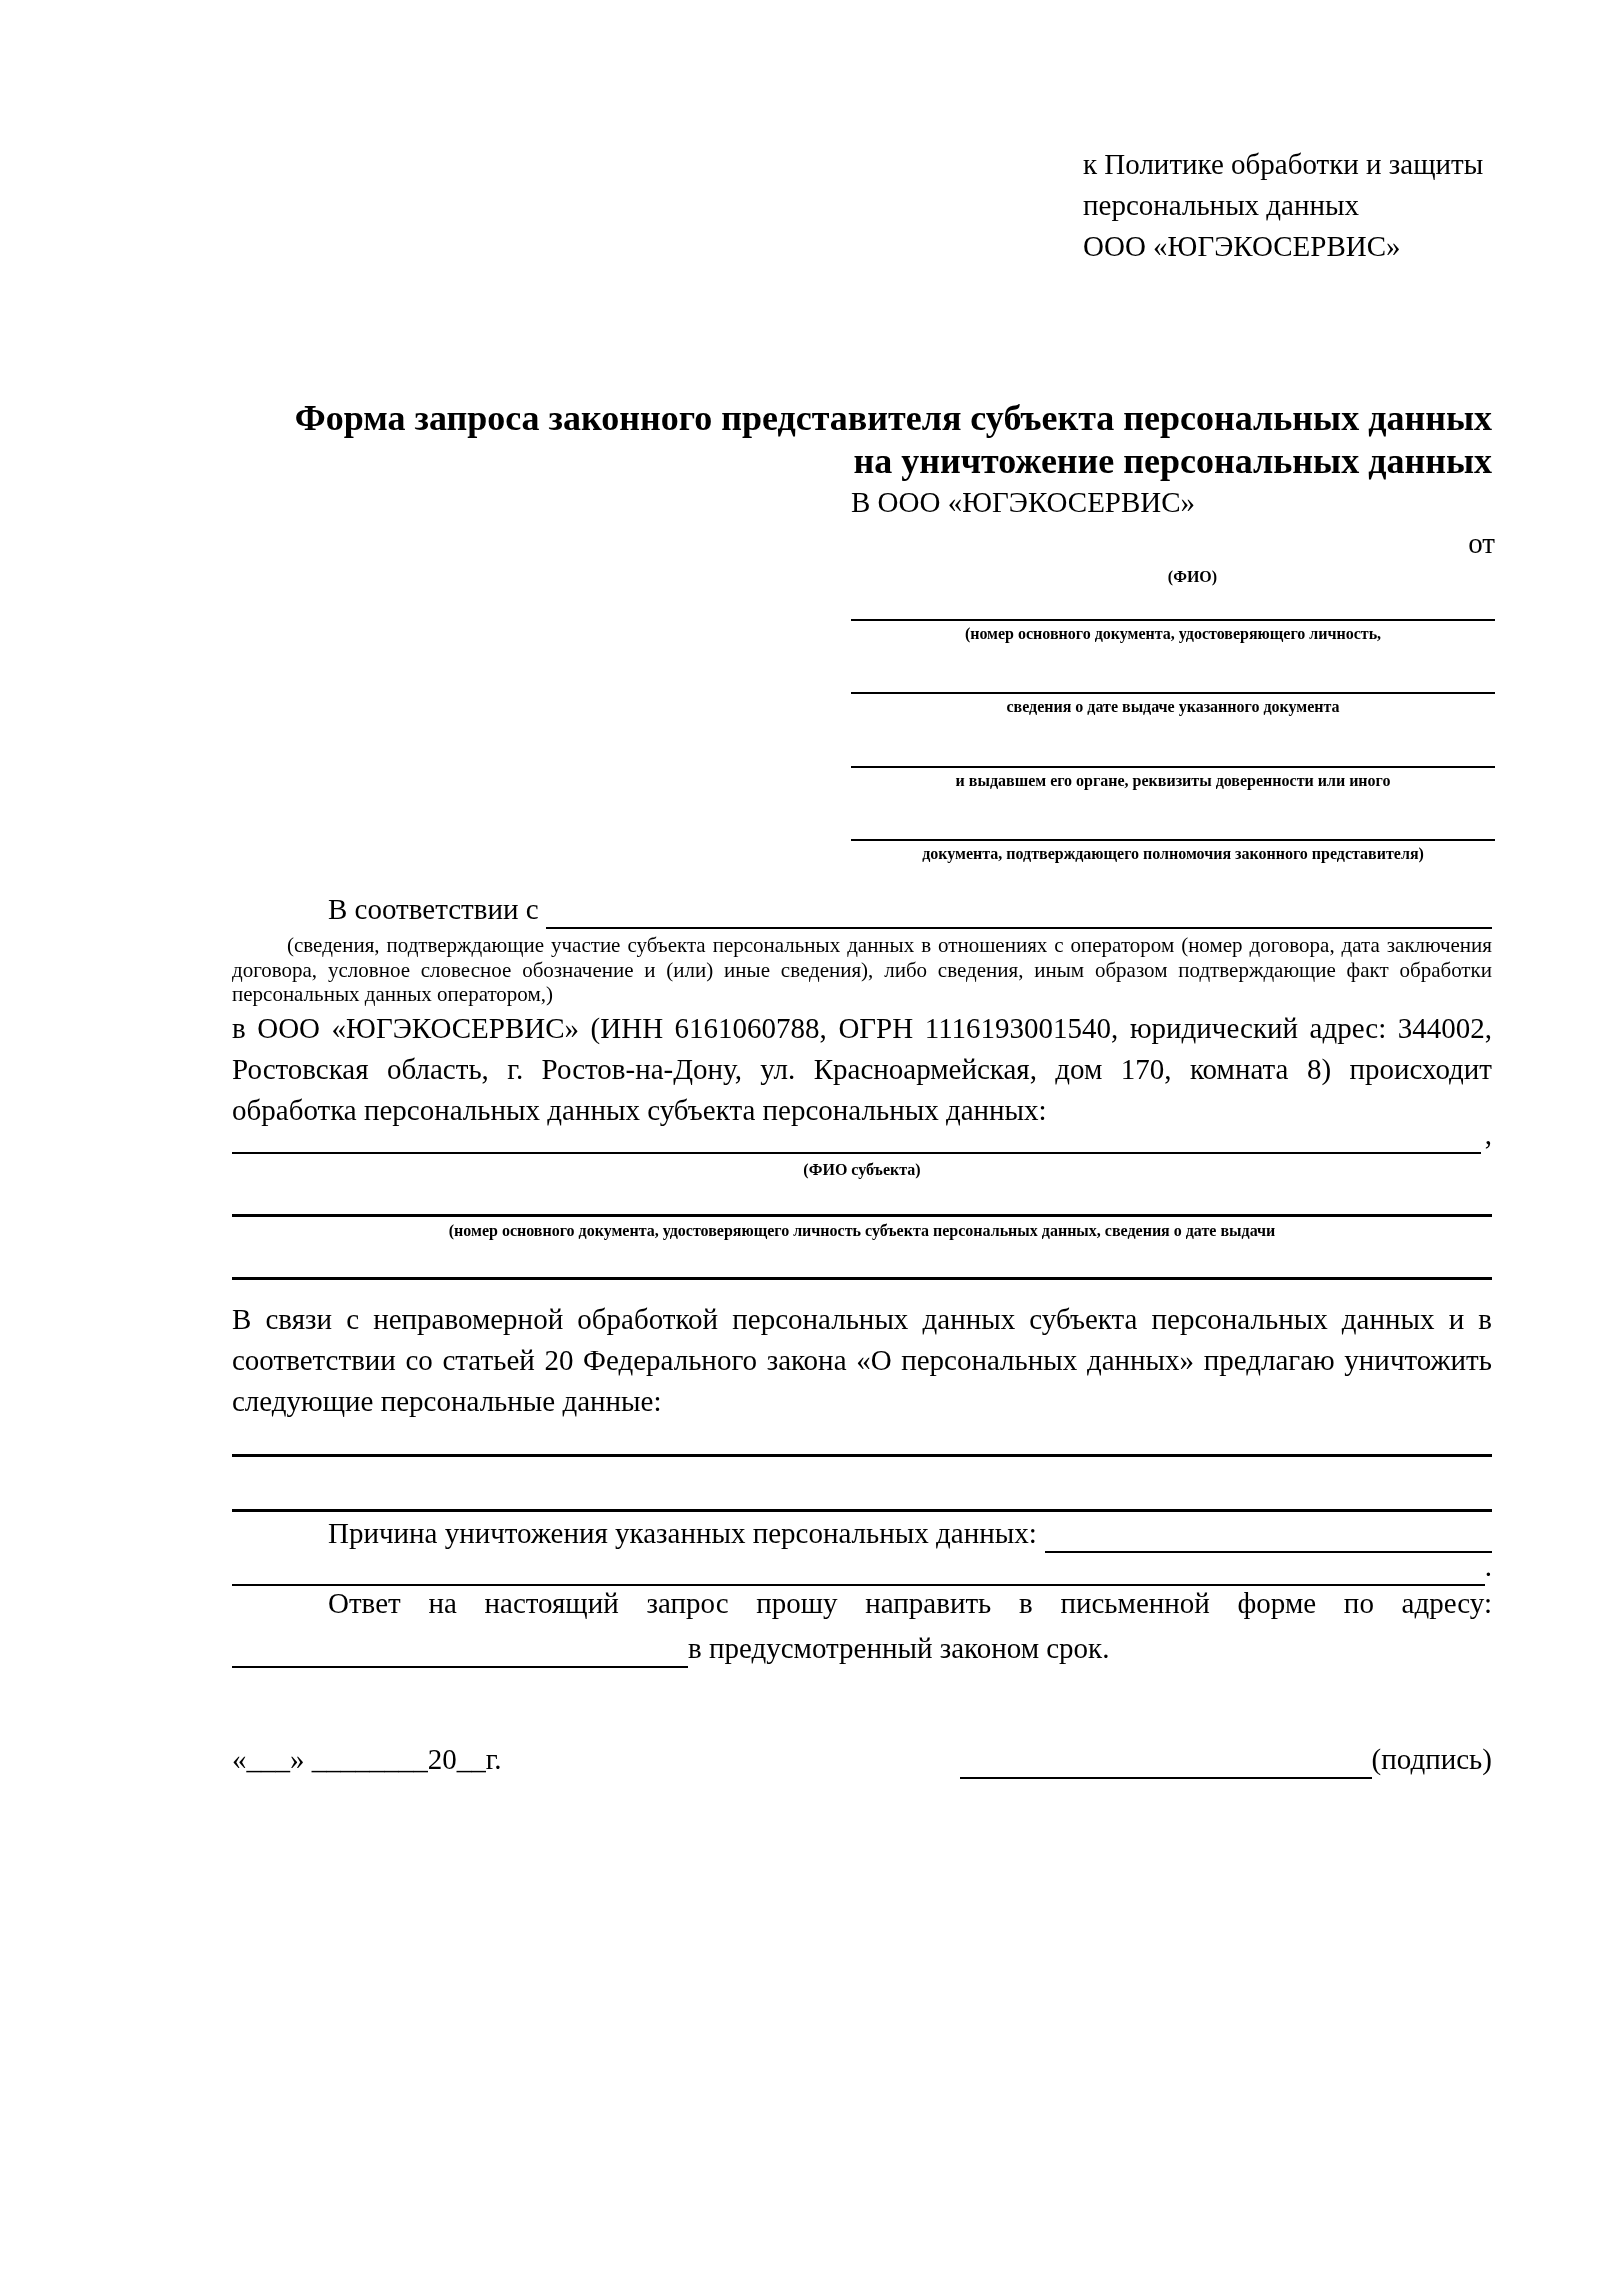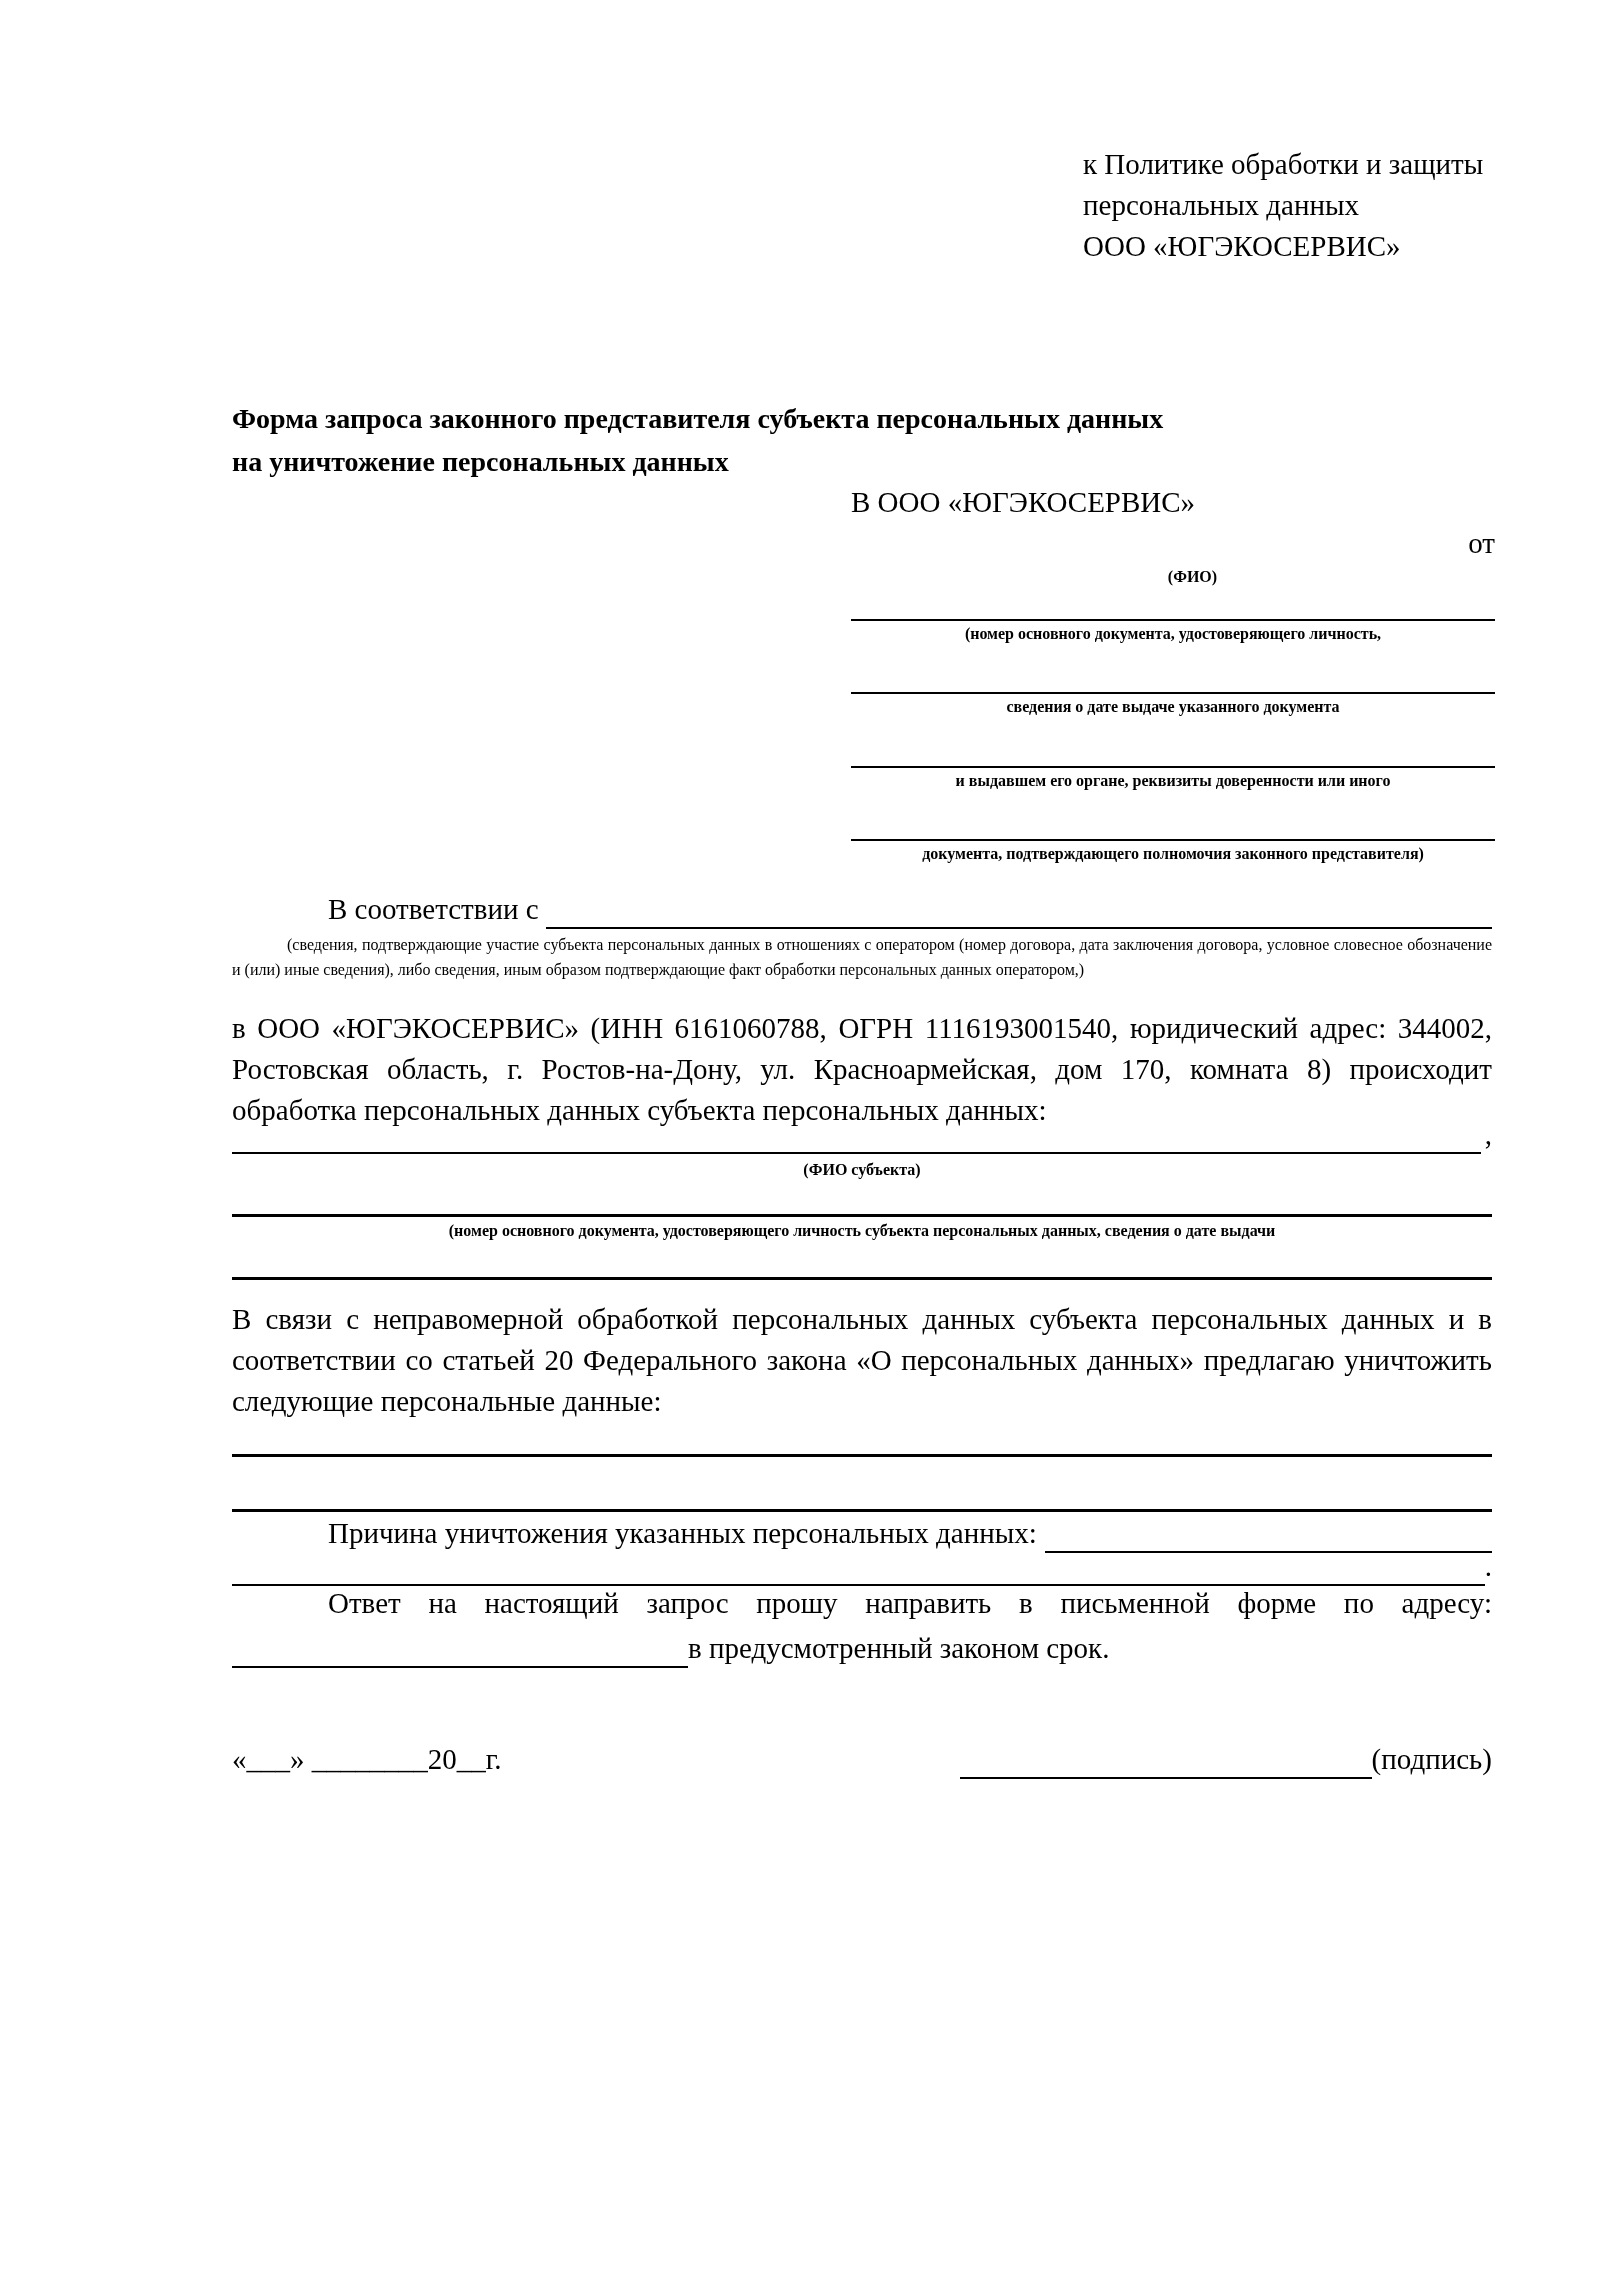--- a/index.html
+++ b/index.html
@@ -10,38 +10,38 @@
     background:#ffffff;
     color:#000000;
     font-family:"Liberation Serif","DejaVu Serif",serif;
     font-size:29px;
     overflow:hidden;
   }
   .abs{position:absolute;}
   
   .appendix{left:1083px;top:144px;width:421px;line-height:41px;}
   
-  .title{left:232px;top:397px;width:1260px;text-align:left;font-weight:bold;font-size:28px;line-height:43px;}
+  .title{left:232px;top:397px;width:1260px;text-align:right;font-weight:bold;font-size:36px;line-height:43px;}
   
   .addr{left:851px;top:482px;width:644px;}
   .addr .org{line-height:41px;}
   .row{display:flex;align-items:flex-end;height:39px;line-height:39px;}
   .addr .row{height:41px;line-height:41px;flex-direction:column;}
   .fill{flex:1 1 auto;border-bottom:2.9px solid #000;height:29px;}
   .fill.gap{margin-left:7.8px;}
   .cap{font-size:16px;line-height:25.5px;text-align:center;font-weight:bold;}
   .addr .fio-cap{padding-left:39px;}
   .addr .rule-sp{height:29px;border-bottom:2.9px solid #000;}
   .addr .rule-sp2{height:46px;border-bottom:2.9px solid #000;}
   
   .bodyblk{left:232px;width:1260px;}
   .just{text-align:justify;}
   .ind{margin-left:96px;}
   .tindent{text-indent:96px;}
-  .fine{font-size:16px;line-height:24.5px;text-align:justify;text-indent:55px;}
+  .fine{font-size:21px;line-height:24.5px;text-align:justify;text-indent:55px;}
   .para{line-height:41px;}
   .rule{left:232px;width:1260px;height:2.9px;background:#000;}
   .capline{left:232px;width:1260px;}
   .comma-row .fill{margin-right:3.9px;}
   .period-row{padding-right:15.7px;}
   .fill.w465{flex:0 0 456px;}
   .fill.w420{flex:0 0 412px;}
   .footer{left:232px;top:1740px;width:1260px;display:flex;align-items:flex-end;height:39px;line-height:39px;justify-content:space-between;}
   .sig-group{display:flex;align-items:flex-end;}
   .one-line-just{text-align:justify;text-align-last:justify;}

